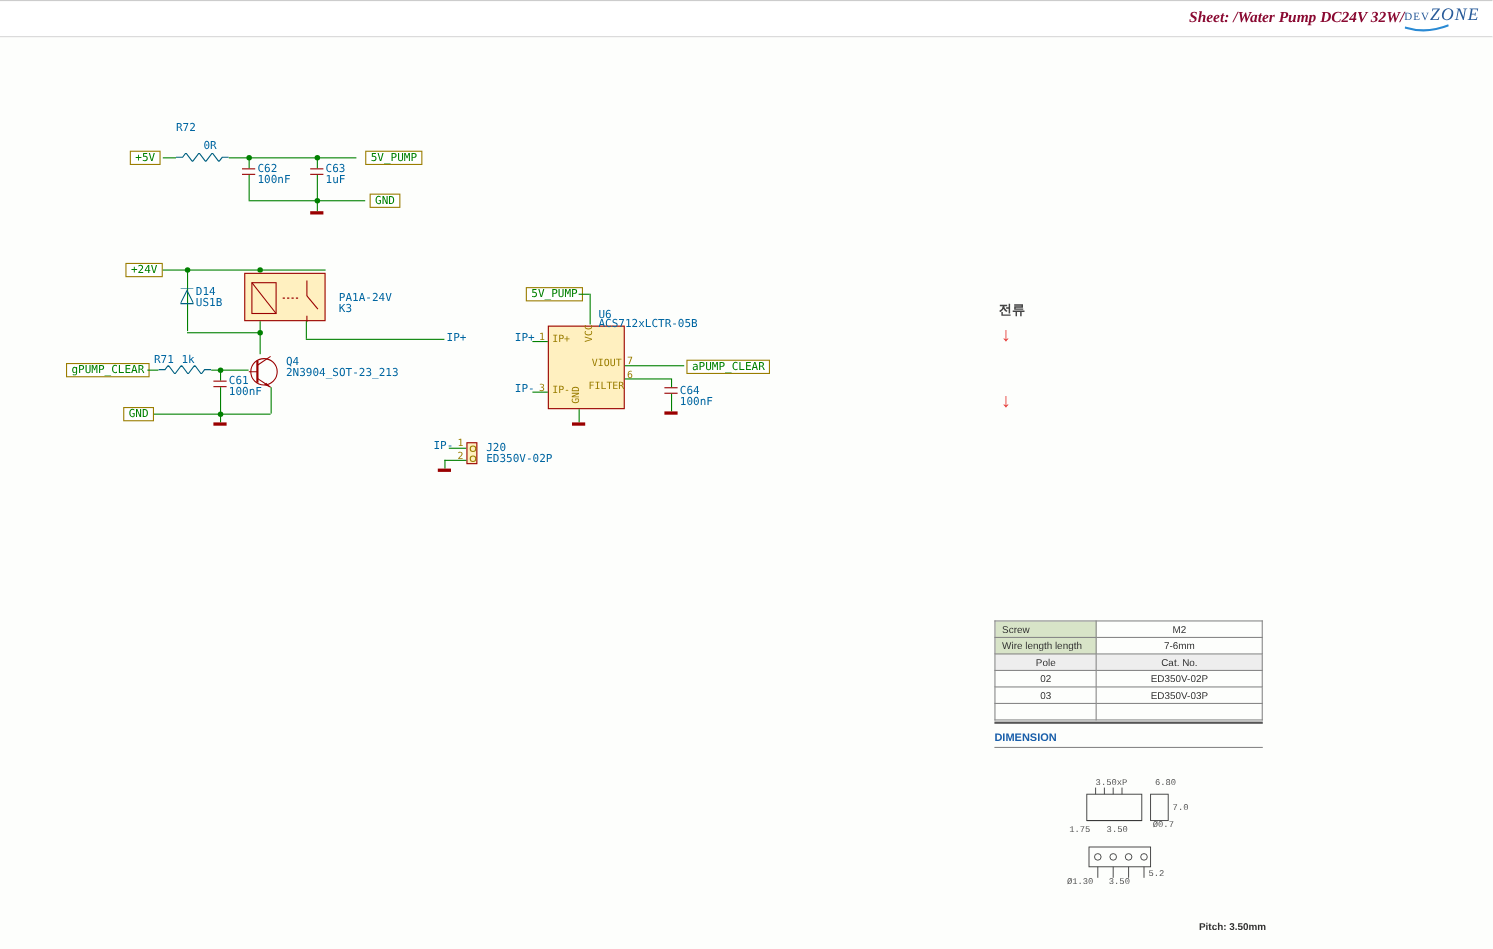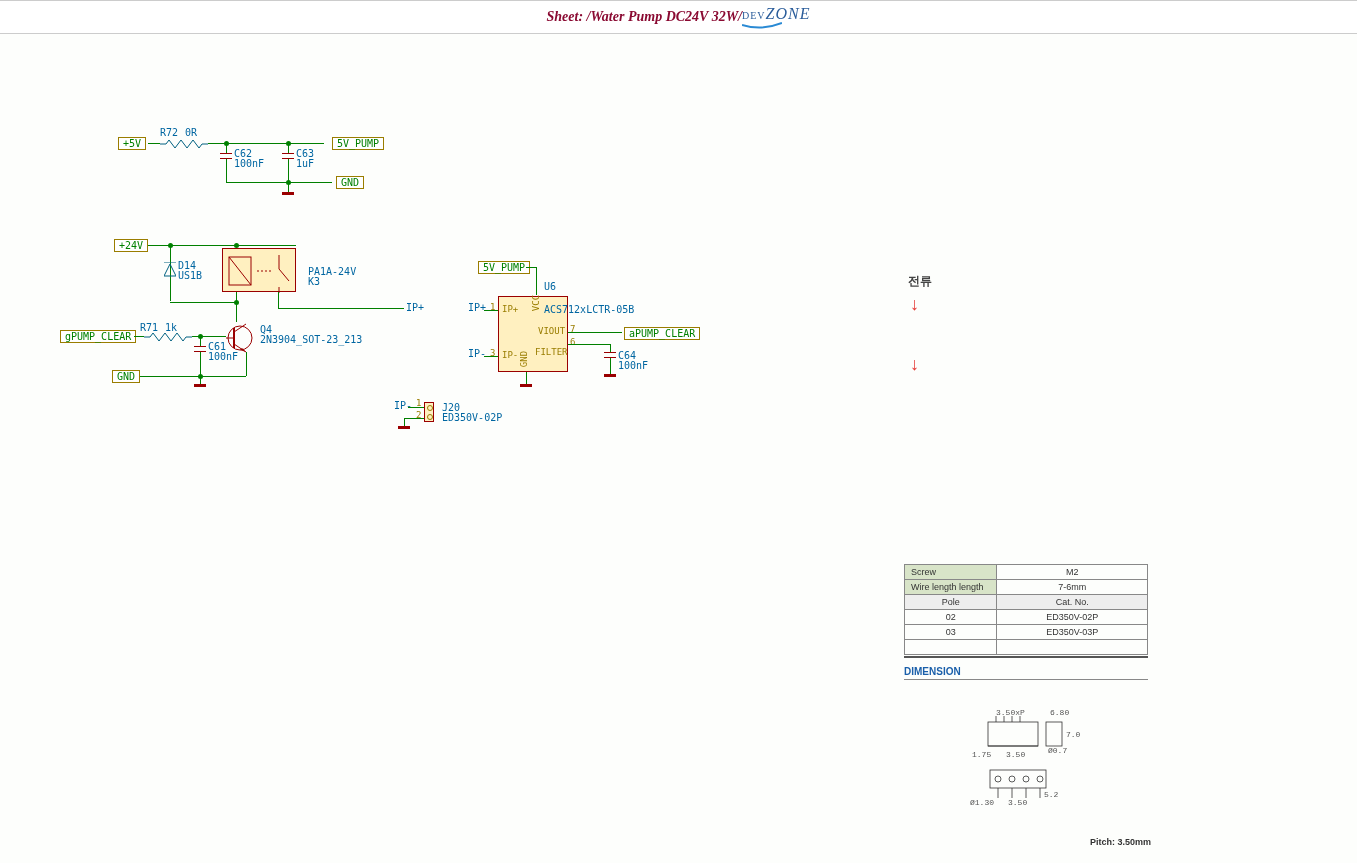--- a/index.html
+++ b/index.html
@@ -8,21 +8,21 @@
     font-family: Verdana, Geneva, sans-serif;
     background: #ffffff;
     font-size: 10px;
     color: #333;
   }
   .header {
     border-top: 1px solid #ccc;
     border-bottom: 1px solid #ccc;
     padding: 4px 12px;
     display: flex;
-    justify-content: center;
+    justify-content: flex-end;
     align-items: center;
   }
   .sheet-title {
     color: #8a0a32;
     font-weight: bold;
     font-size: 14px;
     font-family: "Times New Roman", serif;
     font-style: italic;
   }
   .logo {
@@ -101,21 +101,21 @@
 <div class="canvas">
 
   <div class="el pwrlabel" style="left:118px;top:103px">+5V</div>
   <div class="wire wire-h" style="left:148px;top:109px;width:12px"></div>
 
   <div class="el" style="left:160px;top:105px">
     <svg class="res-svg" width="48" height="8">
         <polyline points="0,4 6,4 9,0 15,8 21,0 27,8 33,0 39,8 42,4 48,4"></polyline>
       </svg>
   </div>
-  <div class="el comp-ref" style="left:160px;top:93px">R72</div>
+  <div class="el comp-ref" style="left:160px;top:77px">R72</div>
   <div class="el comp-val" style="left:185px;top:93px">0R</div>
   <div class="wire wire-h" style="left:208px;top:109px;width:116px"></div>
   <div class="junction" style="left:226px;top:109px"></div>
   <div class="junction" style="left:288px;top:109px"></div>
   <div class="el pwrlabel" style="left:332px;top:103px">5V_PUMP</div>
 
   <div class="wire wire-v" style="left:226px;top:109px;height:10px"></div>
   <div class="cap-plate" style="left:220px;top:119px"></div>
   <div class="cap-plate" style="left:220px;top:124px"></div>
   <div class="wire wire-v" style="left:226px;top:125px;height:23px"></div>
@@ -209,21 +209,21 @@
   <div class="wire wire-v" style="left:200px;top:342px;height:8px"></div>
   <div class="gnd-bar" style="left:194px;top:350px;width:12px;height:3px"></div>
   <div class="el pwrlabel" style="left:112px;top:336px">GND</div>
 
   <div class="el pwrlabel" style="left:478px;top:227px">5V_PUMP</div>
   <div class="wire wire-h" style="left:526px;top:233px;width:10px"></div>
   <div class="wire wire-v" style="left:536px;top:233px;height:28px"></div>
 
   <div class="chip" style="left:498px;top:262px;width:70px;height:76px"></div>
   <div class="el comp-ref" style="left:544px;top:247px">U6</div>
-  <div class="el comp-val" style="left:544px;top:270px">ACS712xLCTR-05B</div>
+  <div class="el comp-val" style="left:544px;top:255px">ACS712xLCTR-05B</div>
 
   <div class="el pin-lbl" style="left:502px;top:270px">IP+</div>
   <div class="el pin-lbl" style="left:490px;top:268px">1</div>
   <div class="el pin-lbl" style="left:502px;top:316px">IP-</div>
   <div class="el pin-lbl" style="left:490px;top:314px">3</div>
 
   <div class="el pin-lbl" style="left:538px;top:292px;text-align:right">VIOUT</div>
   <div class="el pin-lbl" style="left:570px;top:290px">7</div>
   <div class="el pin-lbl" style="left:535px;top:313px">FILTER</div>
   <div class="el pin-lbl" style="left:570px;top:303px">6</div>

